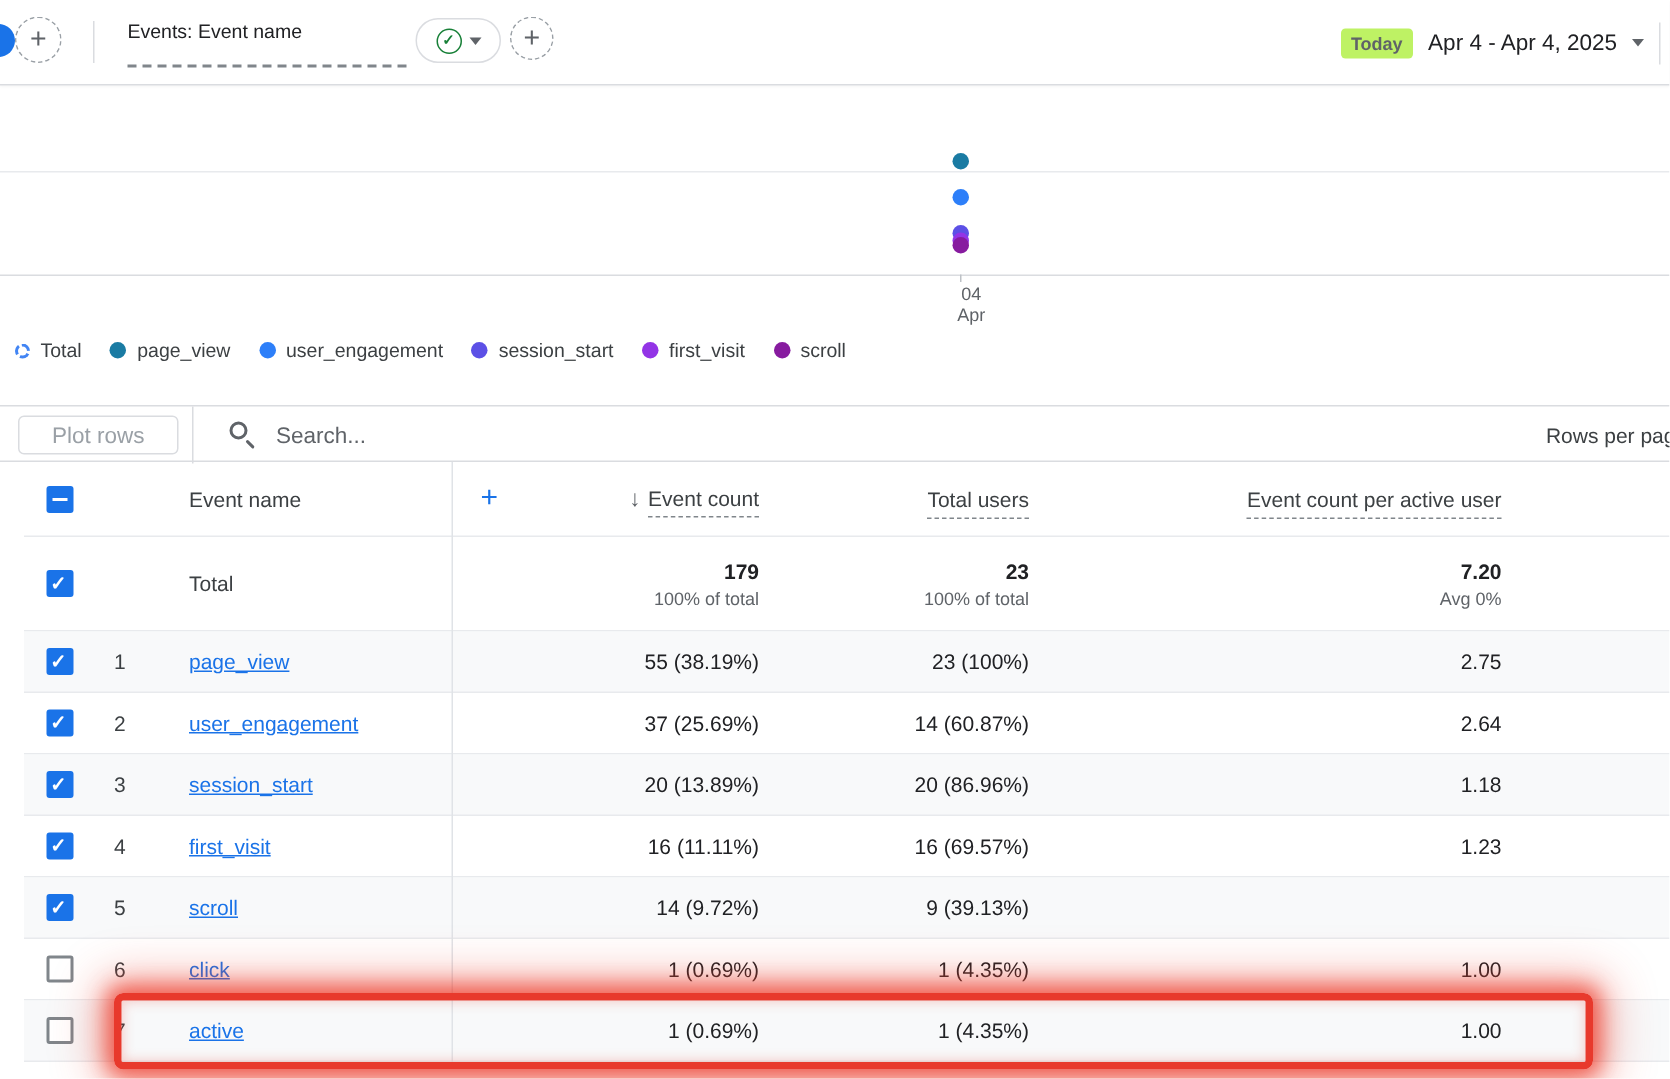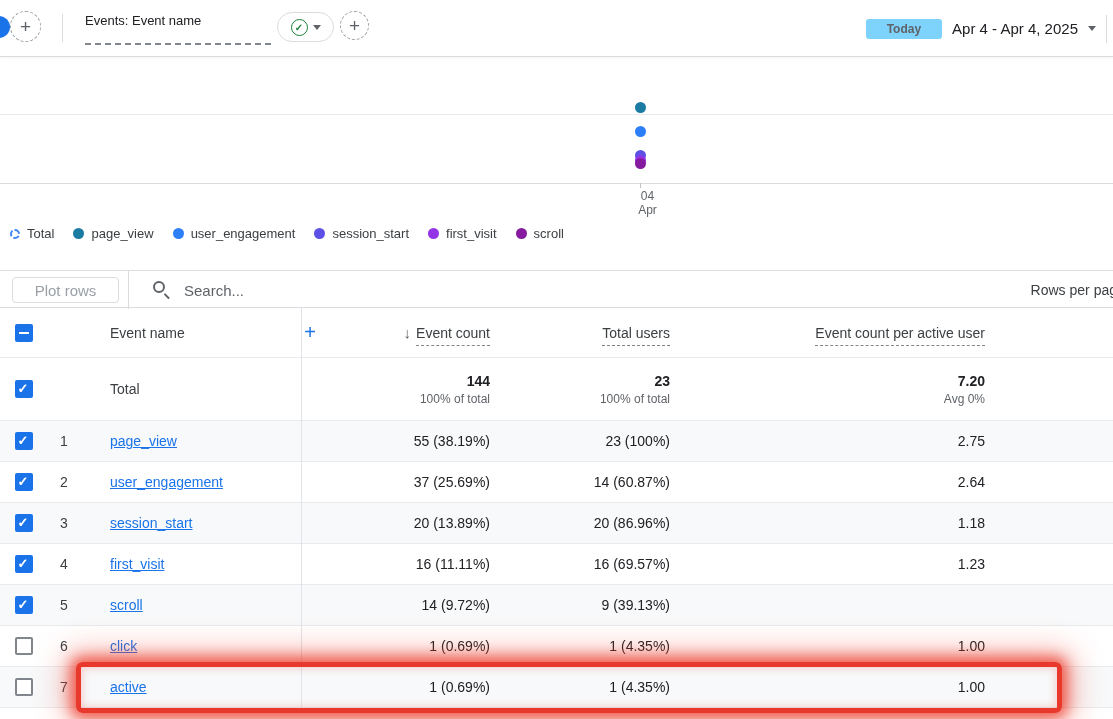--- a/index.html
+++ b/index.html
@@ -23,22 +23,22 @@
     border-top:2px dashed #80868b; }
   .chip { position:absolute; left:277px; top:12px; height:30px; width:57px;
     border:1px solid #dadce0; border-radius:15px; display:flex; align-items:center;
     justify-content:center; gap:5px; background:#fff; cursor:pointer; }
   .check-ring { width:17px; height:17px; border:1.6px solid #188038; border-radius:50%;
     color:#188038; font-size:10px; display:flex; align-items:center; justify-content:center; font-weight:bold; }
   .caret { width:0; height:0; border-left:4px solid transparent; border-right:4px solid transparent;
     border-top:5px solid #5f6368; }
   .top-right { position:absolute; right:6px; top:0; height:57px; display:flex;
     align-items:center; gap:10px; }
-  .today-badge { background:#7dd3fc; color:#5f6368; font-size:12px; font-weight:bold;
-    padding:3px 21px; border-radius:3px; }
+  .today-badge { background:#bef264; color:#5f6368; font-size:12px; font-weight:bold;
+    padding:3px 7px; border-radius:3px; }
   .date-text { font-size:15px; font-weight:500; color:#202124; white-space:nowrap; cursor:pointer; }
   .vdiv-right { width:1px; height:28px; background:#dadce0; }
 
   
   #chart { position:absolute; left:0; top:57px; width:1113px; height:161px; }
   .gridline { position:absolute; left:0; width:1113px; height:1px; background:#e8eaed; }
   .gl-50 { top:57px; } .gl-0 { top:126px; background:#dadce0; }
   .xtick-mark { position:absolute; left:640px; top:126px; width:1px; height:5px; background:#bdc1c6; }
   .xtick-label { position:absolute; left:620px; top:132px; width:55px; text-align:center;
     font-size:12px; color:#5f6368; line-height:14px; }
@@ -64,21 +64,21 @@
   .search-icon .tail { position:absolute; left:12px; top:12px; width:7px; height:2px;
     background:#5f6368; transform:rotate(45deg); transform-origin:0 0; border-radius:1px; }
   .search-input { position:absolute; left:184px; top:5px; width:600px; height:28px;
     border:none; outline:none; font-size:15px; font-family:inherit; color:#202124; background:transparent; }
   .search-input::placeholder { color:#5f6368; opacity:1; }
   .rows-per-page { position:absolute; right:-4px; top:11px; font-size:14px; color:#3c4043;
     white-space:nowrap; cursor:pointer; }
 
   
   #table { position:absolute; left:0; top:308px; width:1113px; }
-  .trow { display:flex; align-items:center; position:relative; }
+  .trow { display:flex; align-items:center; position:relative;margin-left:16px; }
   .cell-cb { width:60px; padding-left:15px; display:flex; align-items:center; }
   .cell-num { width:50px; font-size:14px; color:#3c4043; }
   .cell-name { width:220px; display:flex; align-items:center; justify-content:space-between;
     padding-right:14px; }
   .cell-v1 { width:160px; text-align:right; font-size:14px; }
   .cell-v2 { width:180px; text-align:right; font-size:14px; }
   .cell-v3 { width:315px; text-align:right; font-size:14px; }
   .header-row { height:50px; border-bottom:1px solid #e8eaed; color:#3c4043; font-size:14px; }
   .col-label { border-bottom:1px dashed #80868b; padding-bottom:4px; cursor:pointer; }
   .sort-arrow { color:#5f6368; margin-right:5px; font-size:15px; }
@@ -204,21 +204,21 @@
 
   <div class="trow total-row">
     <div class="cell-cb">
         <div class="cb cb-on"></div>
       </div>
     <div class="cell-num"></div>
     <div class="cell-name">
         <span class="total-label">Total</span>
       </div>
     <div class="cell-v1">
-      <div class="big-val">144</div>
+      <div class="big-val">179</div>
       <div class="sub-val">100% of total</div>
     </div>
     <div class="cell-v2">
       <div class="big-val">23</div>
       <div class="sub-val">100% of total</div>
     </div>
     <div class="cell-v3">
       <div class="big-val">7.20</div>
       <div class="sub-val">Avg 0%</div>
     </div>

